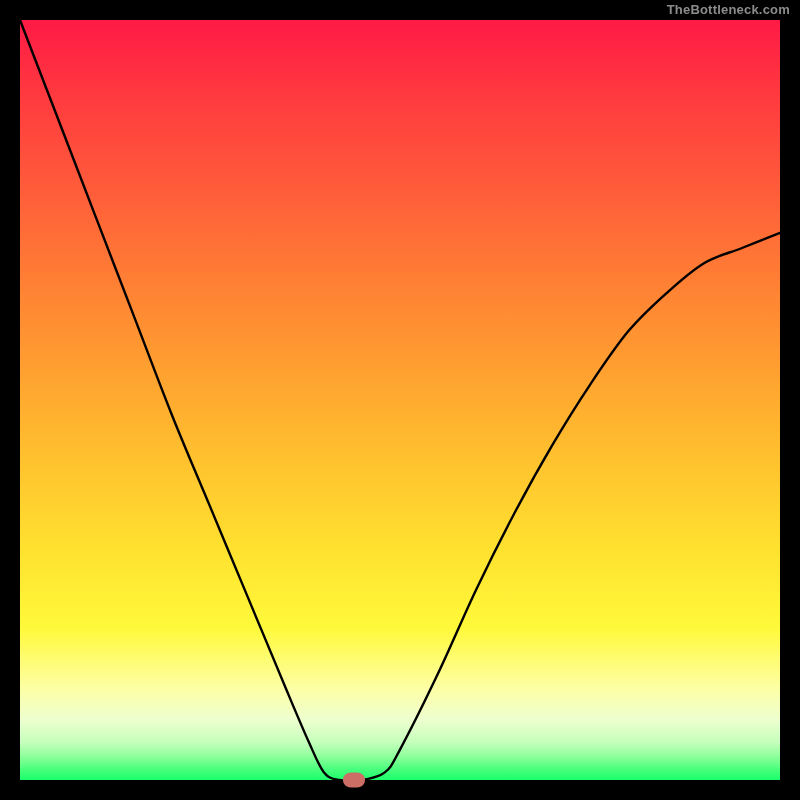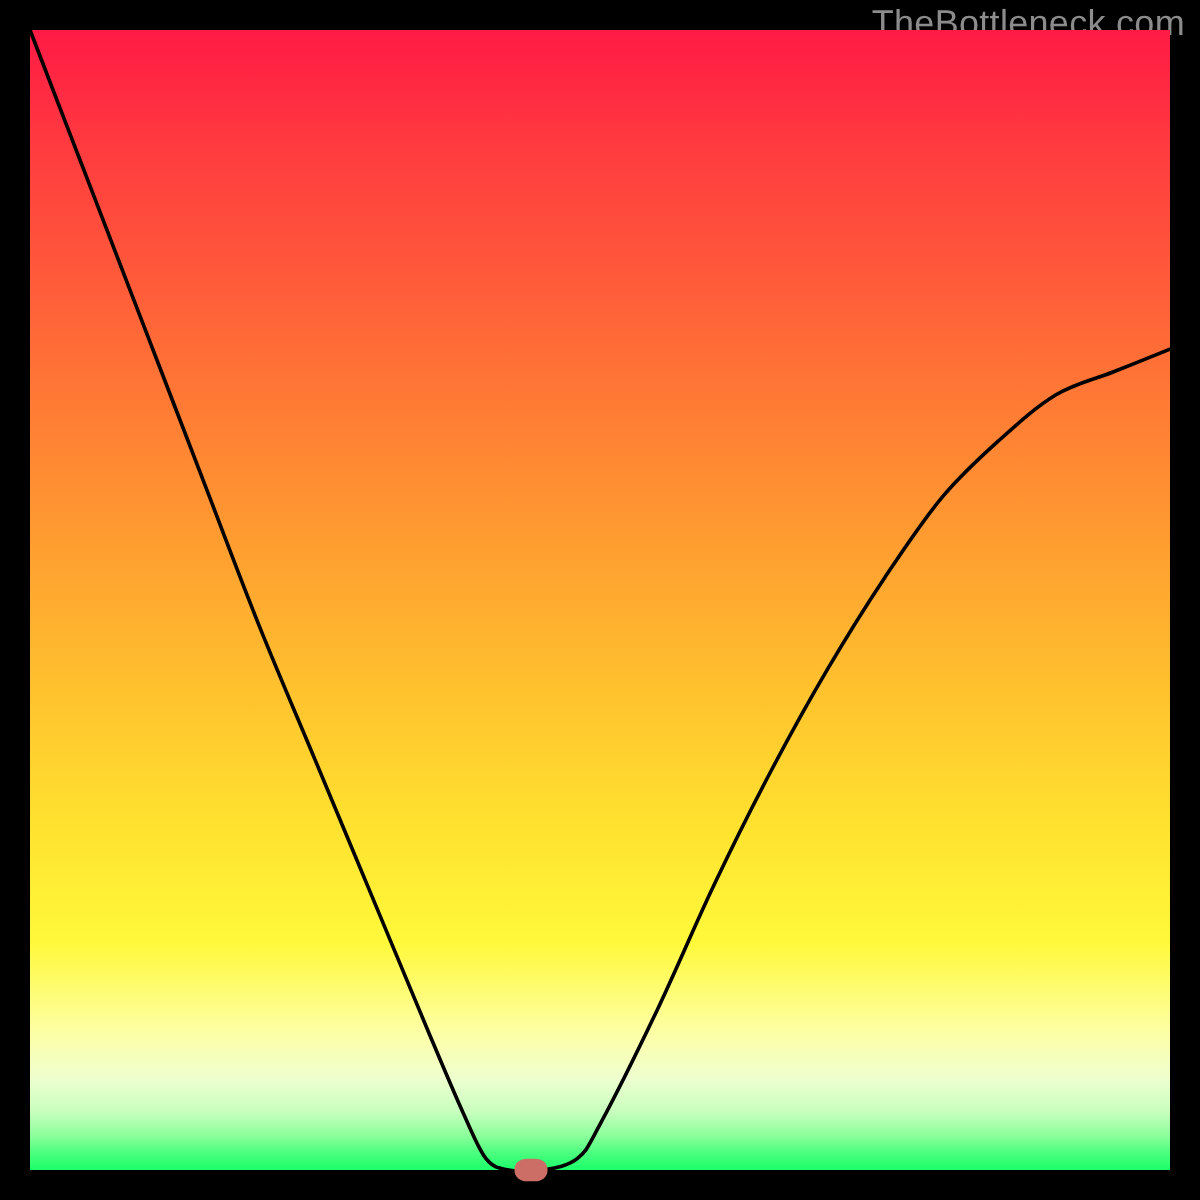--- a/index.html
+++ b/index.html
@@ -38,22 +38,22 @@
       #8bff9a 97%,
       #4cff7e 98.5%,
       #1aff6a 100%
     );
   }
   .watermark {
     position: absolute;
     top: 2px;
     right: 10px;
     font-family: Arial, Helvetica, sans-serif;
-    font-size: 24px;
-    font-weight: 400;
+    font-size: 13px;
+    font-weight: 700;
     color: #8c8c8c;
     letter-spacing: 0.2px;
   }
   svg.curve {
     position: absolute;
     left: 0;
     top: 0;
     width: 760px;
     height: 760px;
     overflow: visible;

